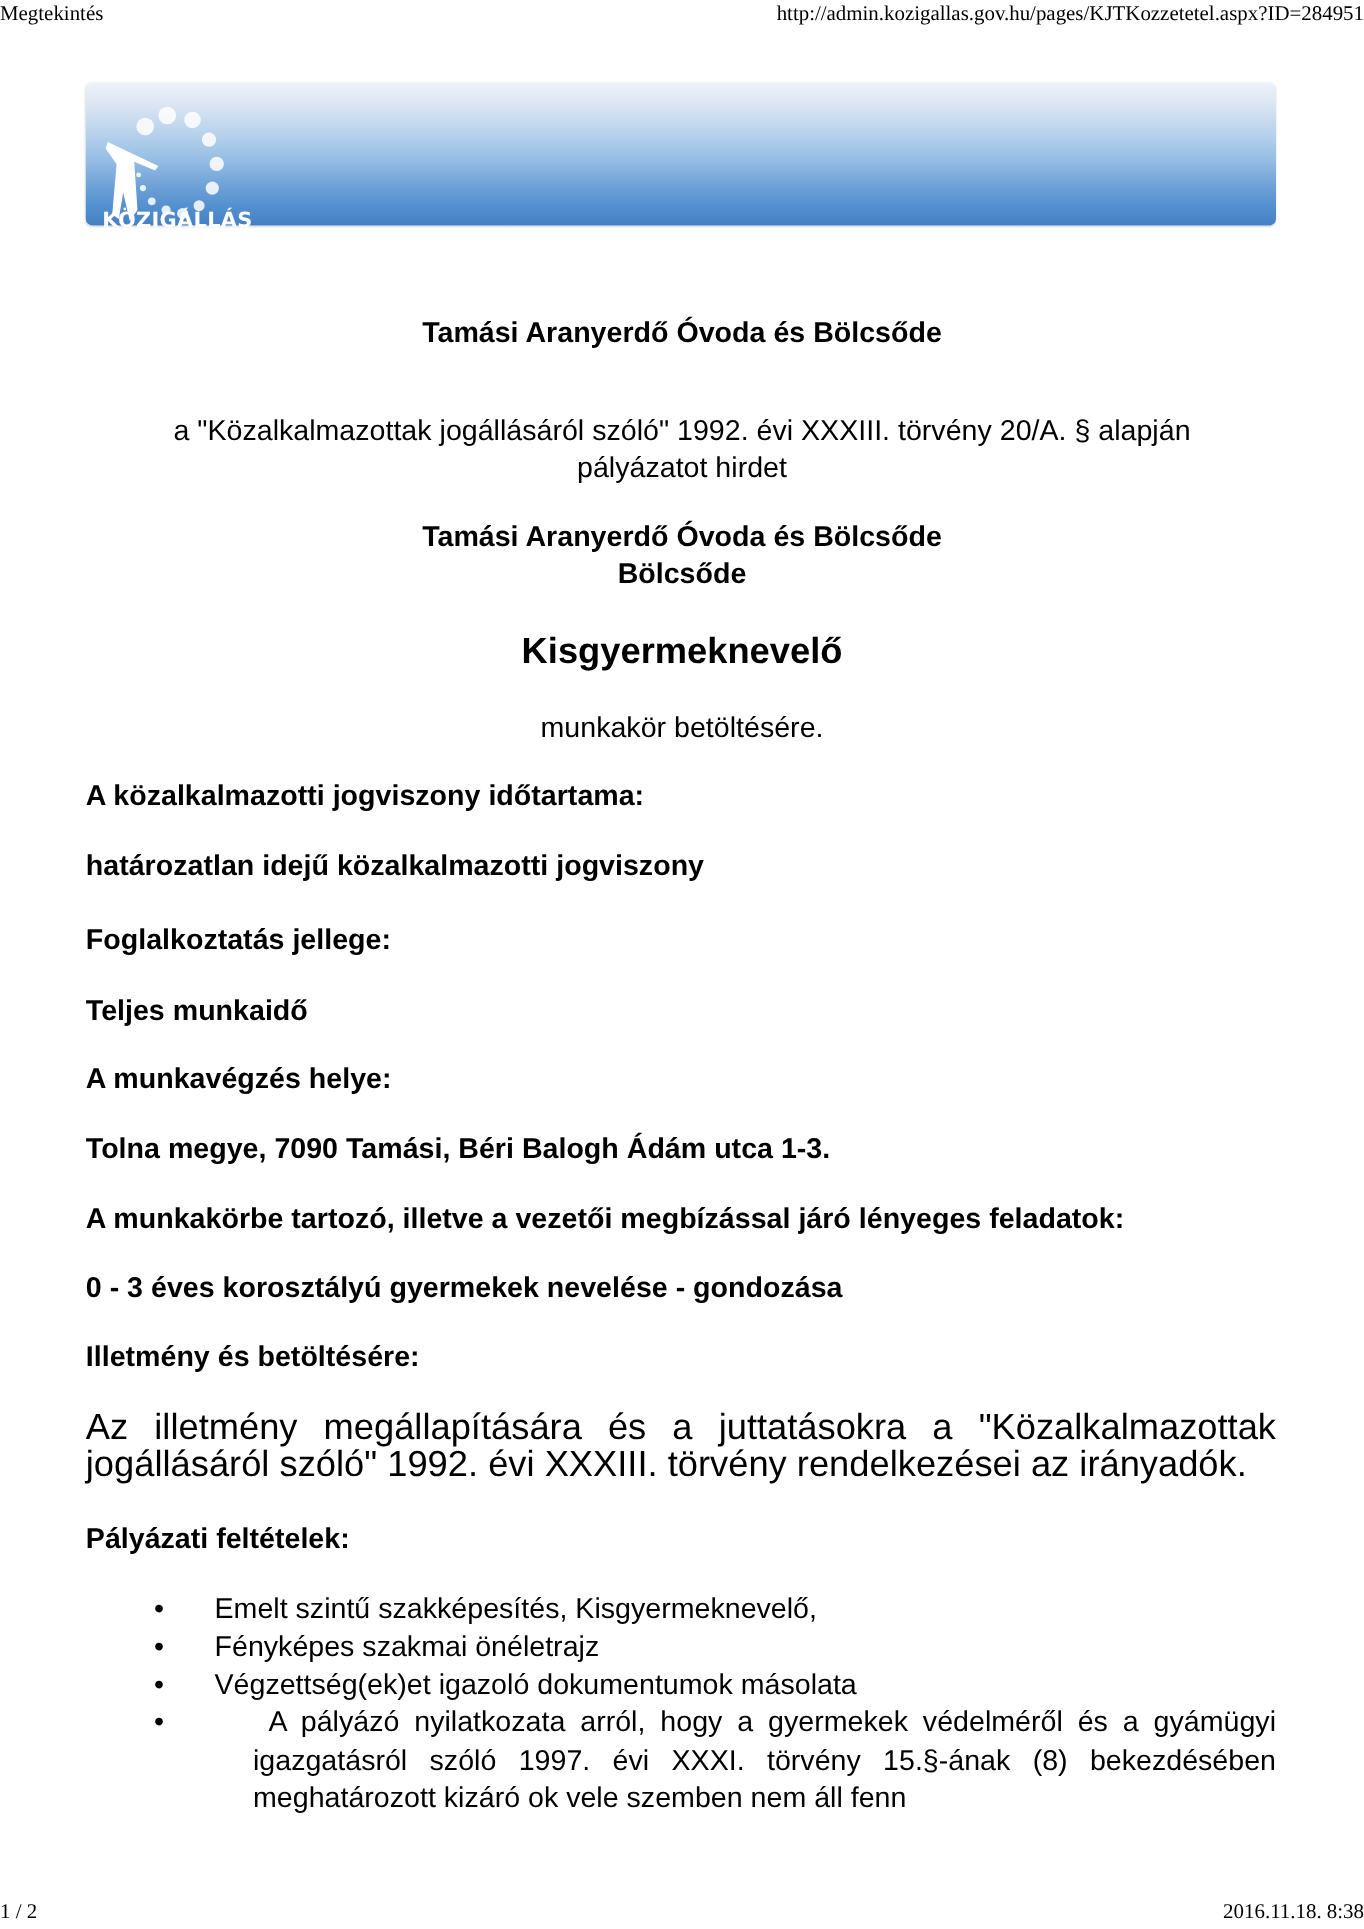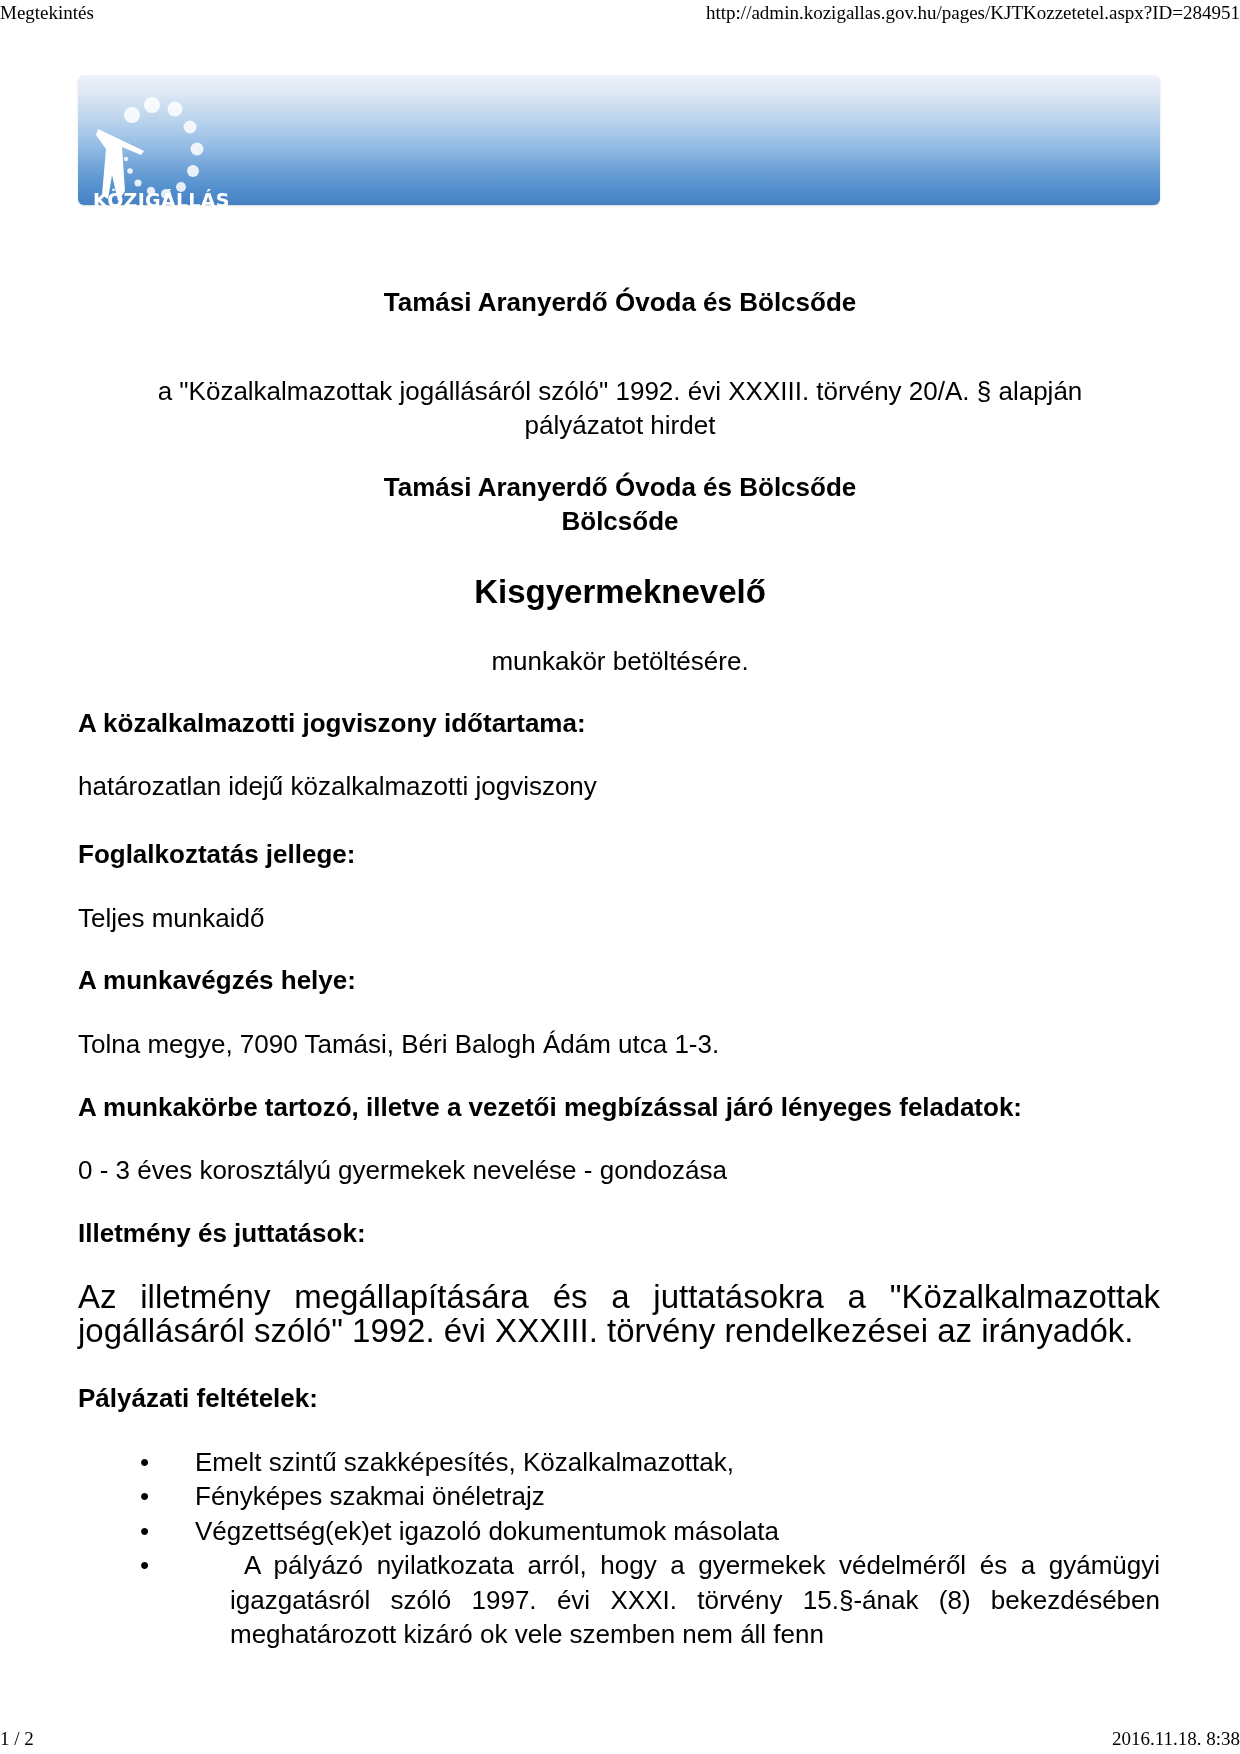--- a/index.html
+++ b/index.html
@@ -14,21 +14,21 @@
     background:linear-gradient(to bottom,#eef2fa 0%,#dce6f3 15%,#b9d3ec 35%,#94bce4 55%,#6fa2d7 72%,#5591cf 86%,#4580c3 100%);
     box-shadow:0 1px 2px rgba(0,0,0,0.15);
   }
   .logo { left:14px; top:16px; width:120px; height:125px; }
   .logo-text { left:15px; top:114px; font-size:19px; font-weight:bold; color:#ffffff; letter-spacing:0.3px; font-family:"DejaVu Sans", sans-serif; }
   .center { left:0; width:1240px; text-align:center; }
   .t-org { font-size:26px; font-weight:bold; }
   .t-law { font-size:26px; }
   .t-job { font-size:33px; font-weight:bold; }
   .h { left:78px; font-size:26px; font-weight:bold; }
-  .p { left:78px; font-size:26px; }
+  .p { left:78px; font-size:26px;font-weight:bold; }
   .para { left:78px; width:1082px; font-size:33px; line-height:34px; text-align:justify; }
   .bullets { left:140px; width:1020px; font-size:26px; line-height:34.4px; }
   .bl { position:relative; padding-left:55px; }
   .bl .dot { position:absolute; left:0; top:0; }
   .bl.last { text-align:justify; padding-left:50px; }
 </style>
 </head>
 <body>
 
 <div class="abs ser hdr" style="left:0;">Megtekintés</div>
@@ -70,29 +70,29 @@
 
 <div class="abs sans h" style="top:839px;">Foglalkoztatás jellege:</div>
 <div class="abs sans p" style="top:903px;">Teljes munkaidő</div>
 
 <div class="abs sans h" style="top:965px;">A munkavégzés helye:</div>
 <div class="abs sans p" style="top:1029px;">Tolna megye, 7090 Tamási, Béri Balogh Ádám utca 1-3.</div>
 
 <div class="abs sans h" style="top:1092px;">A munkakörbe tartozó, illetve a vezetői megbízással járó lényeges feladatok:</div>
 <div class="abs sans p" style="top:1155px;">0 - 3 éves korosztályú gyermekek nevelése - gondozása</div>
 
-<div class="abs sans h" style="top:1218px;">Illetmény és juttatások:</div>
+<div class="abs sans h" style="top:1218px;">Illetmény és betöltésére:</div>
 <div class="abs sans para" style="top:1280px;">Az illetmény megállapítására és a juttatásokra a "Közalkalmazottak jogállásáról szóló" 1992. évi XXXIII. törvény rendelkezései az irányadók.</div>
 
 <div class="abs sans h" style="top:1383px;">Pályázati feltételek:</div>
 
 <div class="abs sans bullets" style="top:1445px;">
   <div class="bl">
     <span class="dot">•</span>
-    <span>Emelt szintű szakképesítés, Közalkalmazottak,</span>
+    <span>Emelt szintű szakképesítés, Kisgyermeknevelő,</span>
   </div>
   <div class="bl">
     <span class="dot">•</span>
     <span>Fényképes szakmai önéletrajz</span>
   </div>
   <div class="bl">
     <span class="dot">•</span>
     <span>Végzettség(ek)et igazoló dokumentumok másolata</span>
   </div>
   <div class="bl last">

